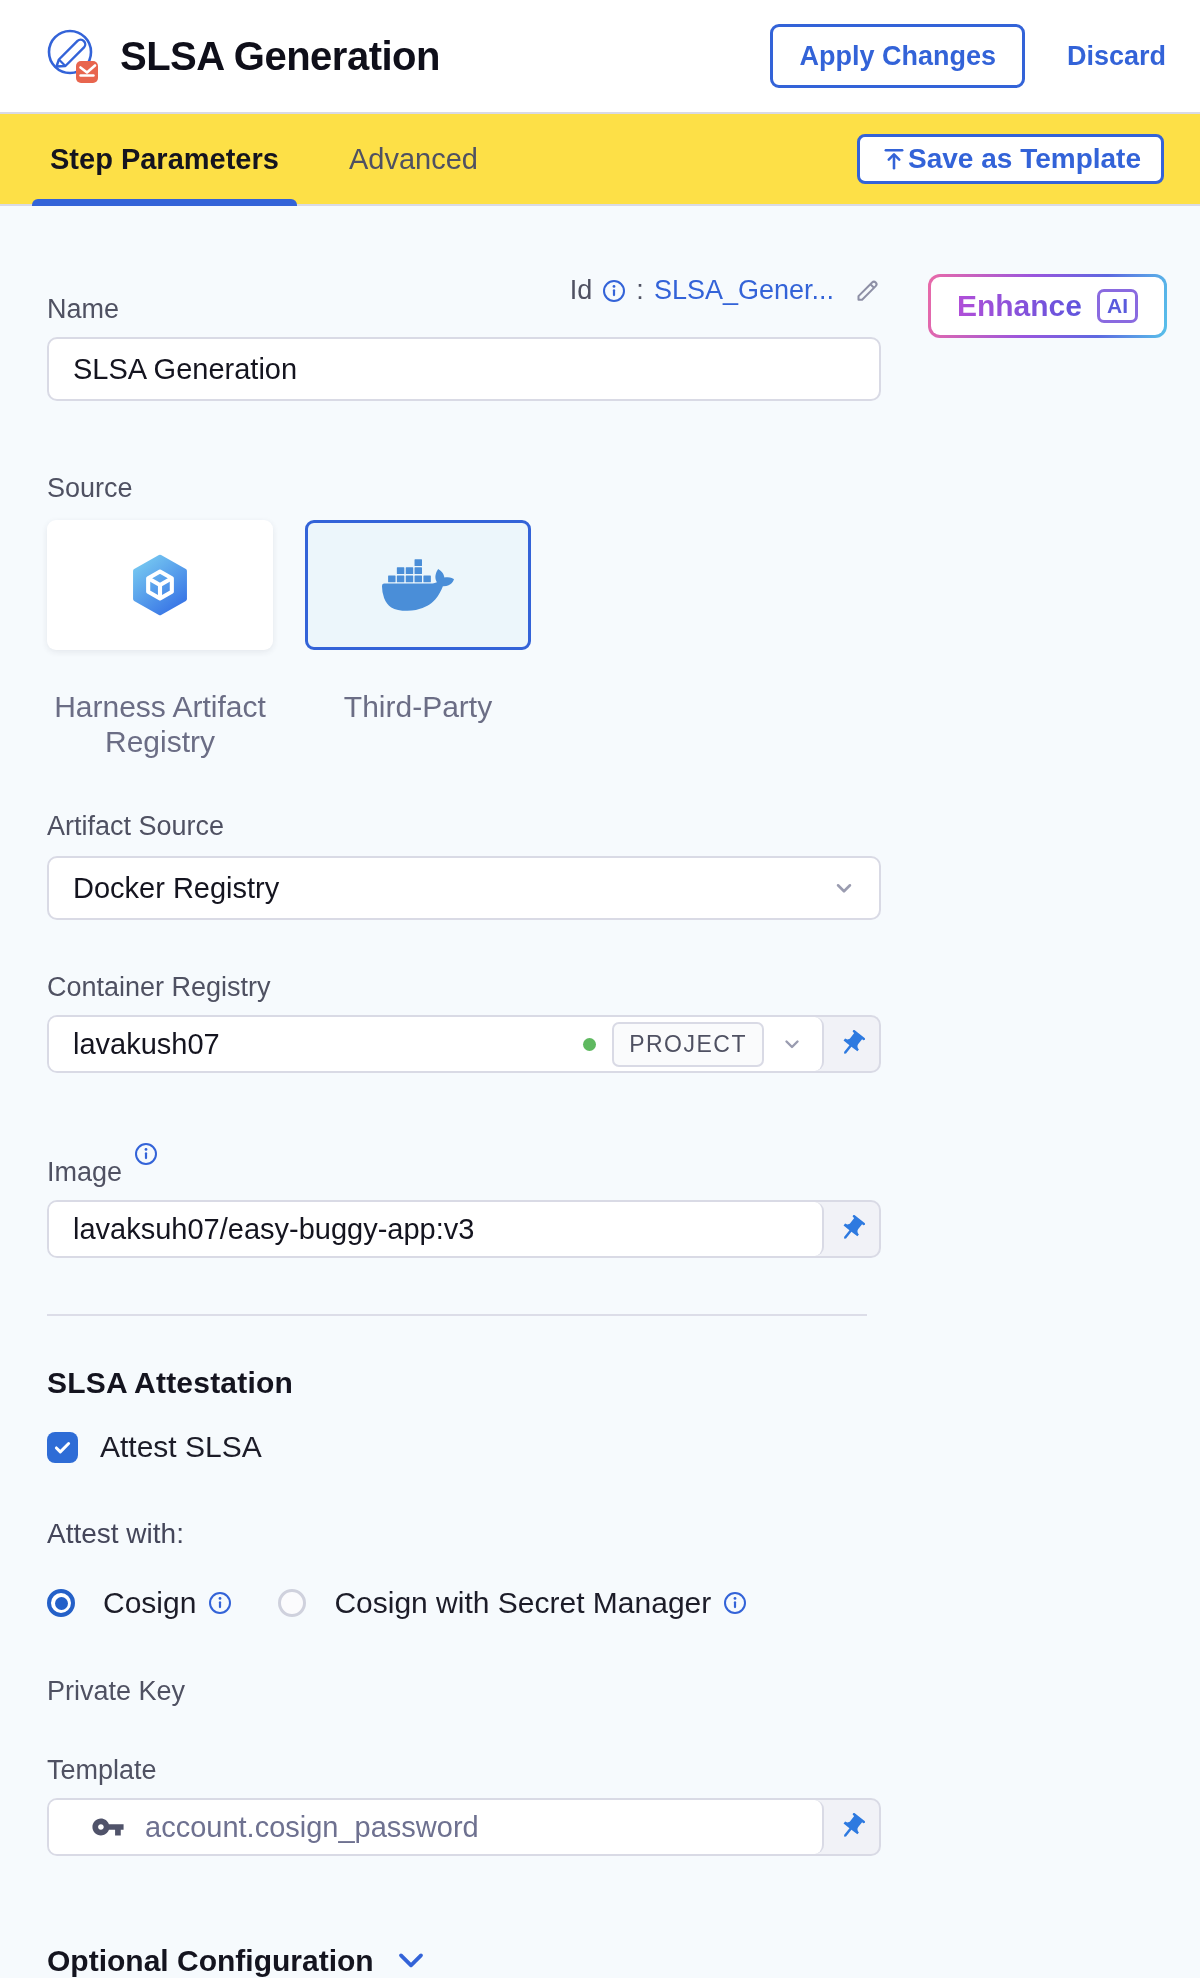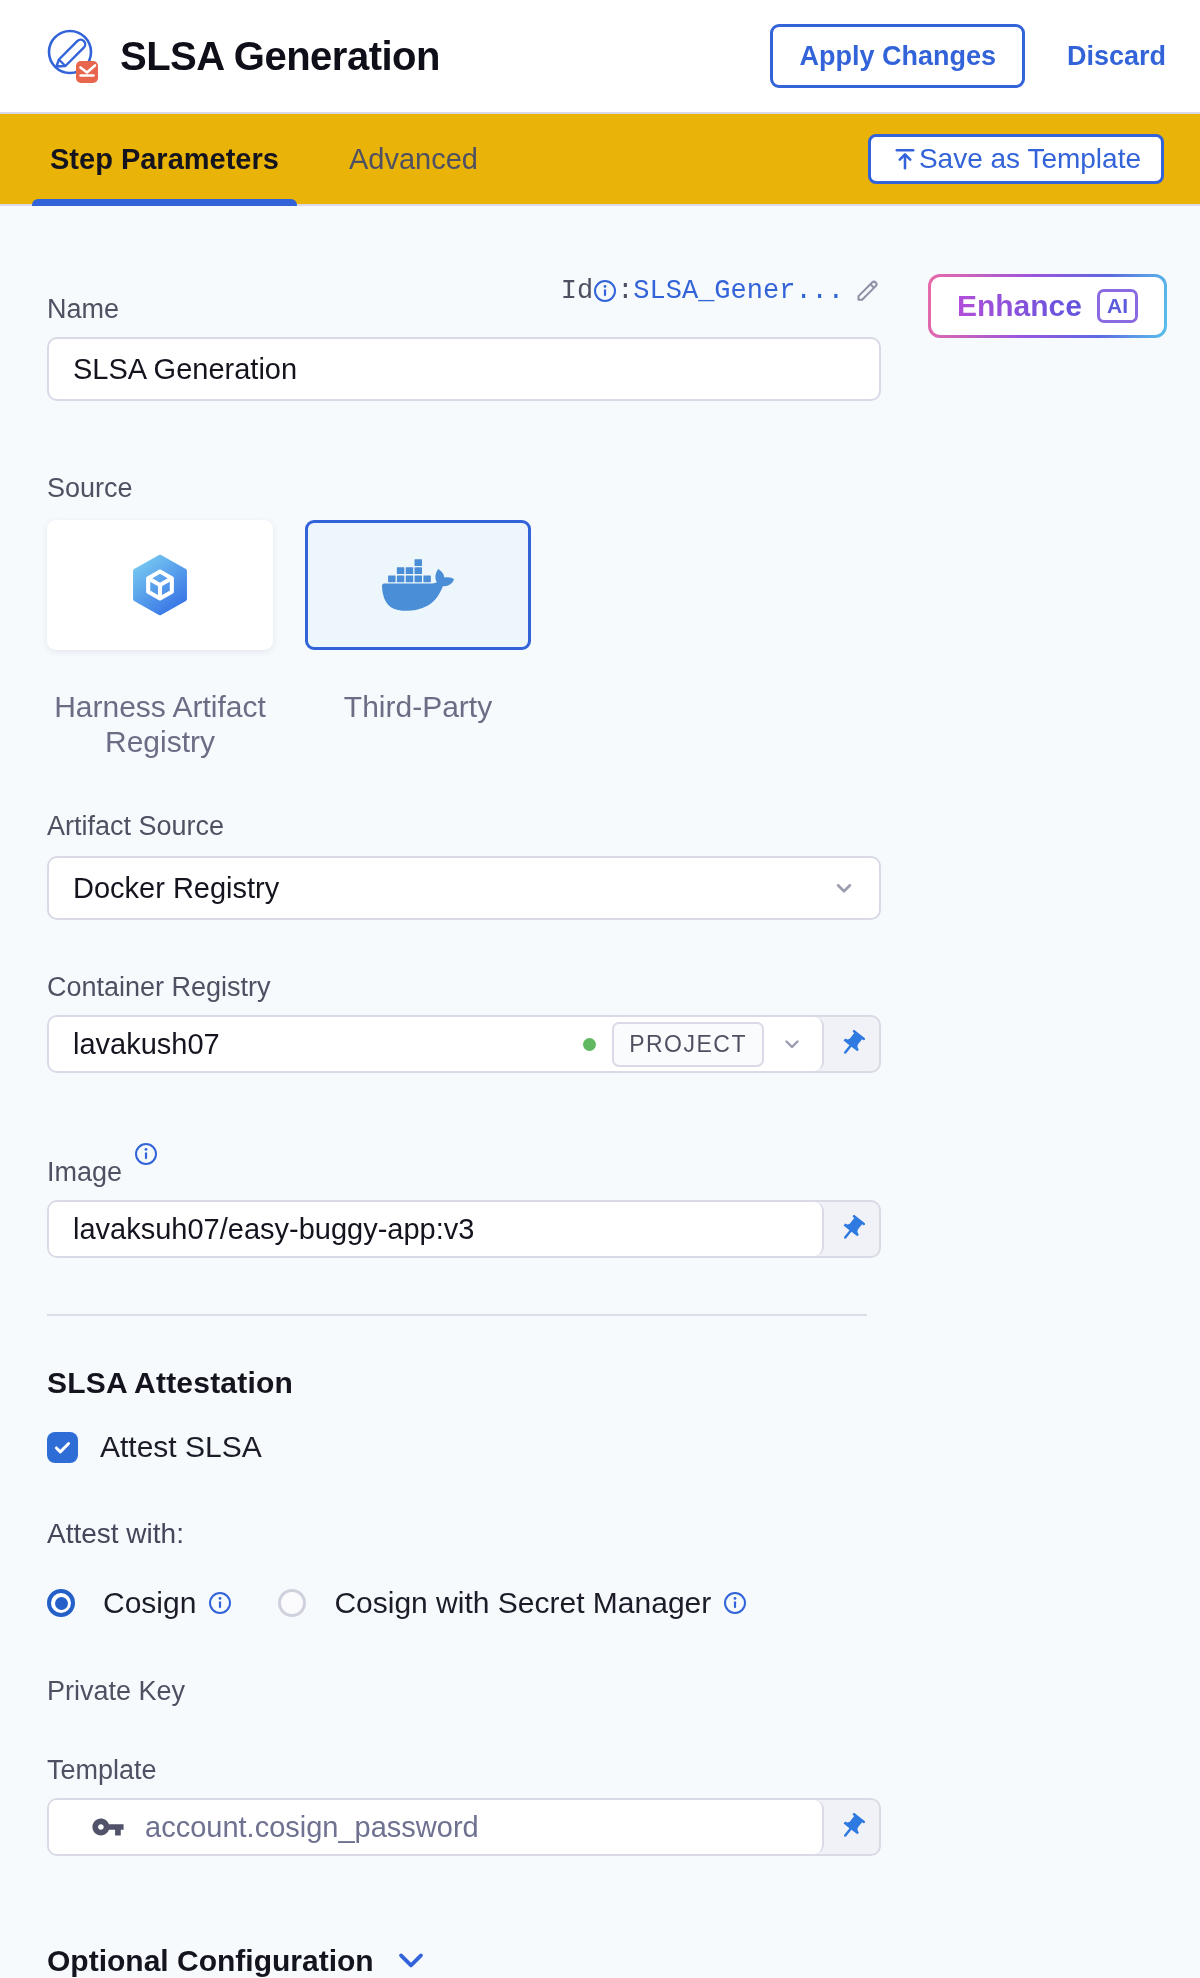--- a/index.html
+++ b/index.html
@@ -22,45 +22,45 @@
   .apply-btn{
     margin-left:auto; height:64px; line-height:52px; padding:0 26px;
     border:3px solid #3363d8; border-radius:9px; background:#fff;
     color:#3363d8; font-size:27px; font-weight:bold; cursor:pointer;
     font-family:"Liberation Sans", sans-serif;
   }
   .discard-btn{ color:#3363d8; font-size:27px; font-weight:bold; margin-left:42px; cursor:pointer; }
 
   
   .tabbar{
-    height:92px; background:#eab308; border-bottom:2px solid #d9dae5;
+    height:92px; background:#fde047; border-bottom:2px solid #d9dae5;
     display:flex; align-items:center; padding:0 36px 0 50px; position:relative;
   }
   .tab{ font-size:29px; color:#4f5162; height:100%; display:flex; align-items:center; position:relative; cursor:pointer; }
   .tab + .tab{ margin-left:70px; }
   .tab.active{ color:#14141f; font-weight:bold; }
   .tab.active::after{
     content:""; position:absolute; left:-18px; right:-18px; bottom:-2px;
     height:7px; background:#3363d8; border-radius:6px 6px 0 0;
   }
   .save-template-btn{
     margin-left:auto; height:50px; display:flex; align-items:center; 
     border:3px solid #3363d8; border-radius:8px; background:#fff; padding:0 20px;
-    color:#3363d8; font-size:28px; font-weight:normal; cursor:pointer;
+    color:#3363d8; font-size:28px; font-weight:bold; cursor:pointer;
     font-family:"Liberation Sans", sans-serif;
   }
 
   
   .content{ position:relative; padding:0 0 60px 47px; }
   .form{ width:834px; }
   .field-label{ font-size:27px; color:#4f5162;margin-top:38px; }
   .label-row{ display:flex; align-items:center; gap:12px; }
 
   .name-row{ display:flex; justify-content:space-between; align-items:center; margin-top:50px; width:834px; }
-  .id-row{ display:flex; align-items:center; gap:0;font-family:Liberation Mono, monospace; }
+  .id-row{ display:flex; align-items:center; gap:10px; }
   .id-label,.id-colon{ font-size:27px; color:#4f5162; }
   .id-value{ font-size:27px; color:#3363d8; }
 
   .text-input{
     margin-top:12px; width:834px; height:64px; background:#fff;
     border:2px solid #d9dae5; border-radius:10px; padding:0 24px;
     display:flex; align-items:center; font-size:29px; color:#14141f;
   }
 
   .section-gap-lg{ margin-top:72px; }

